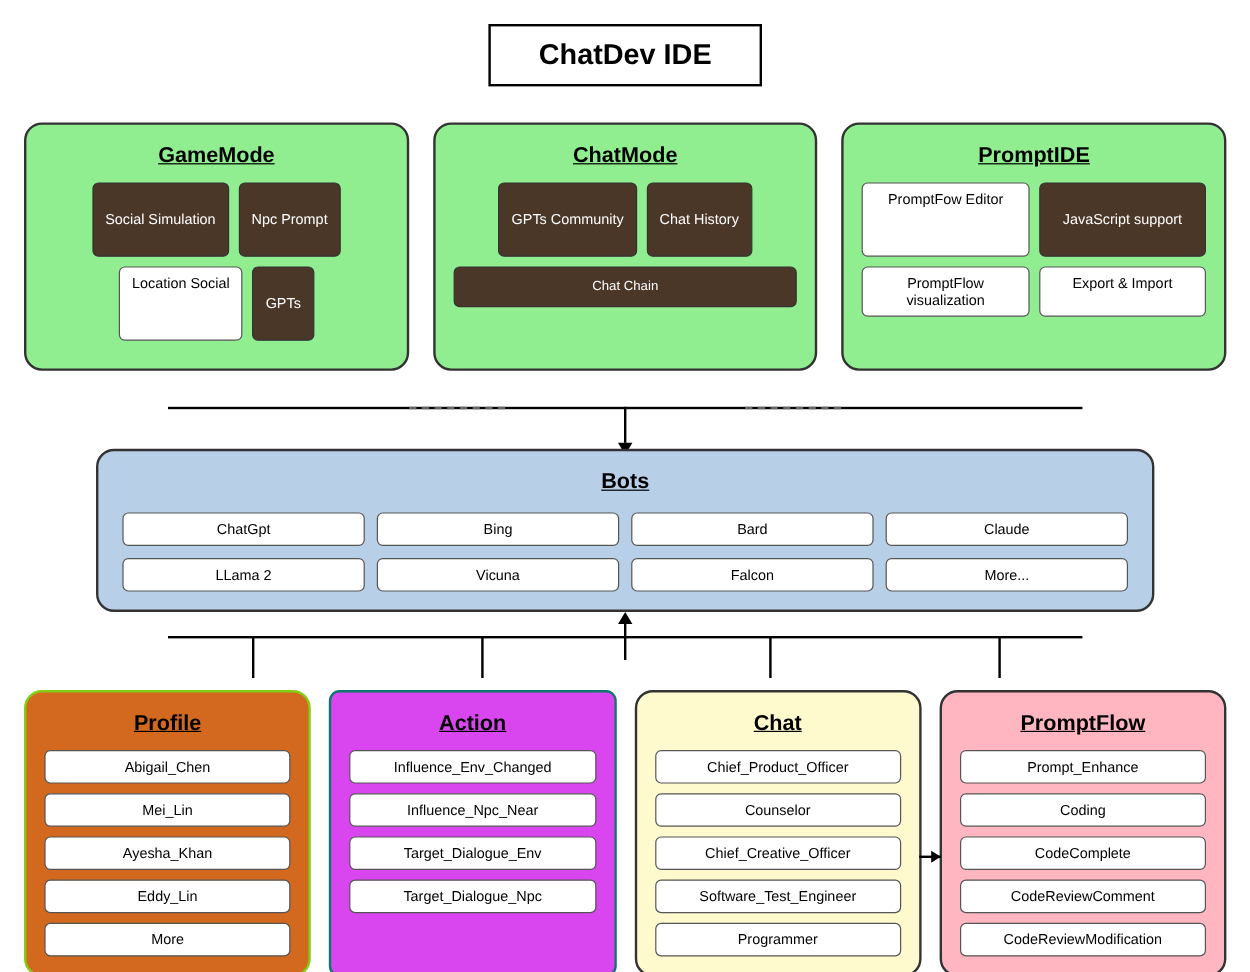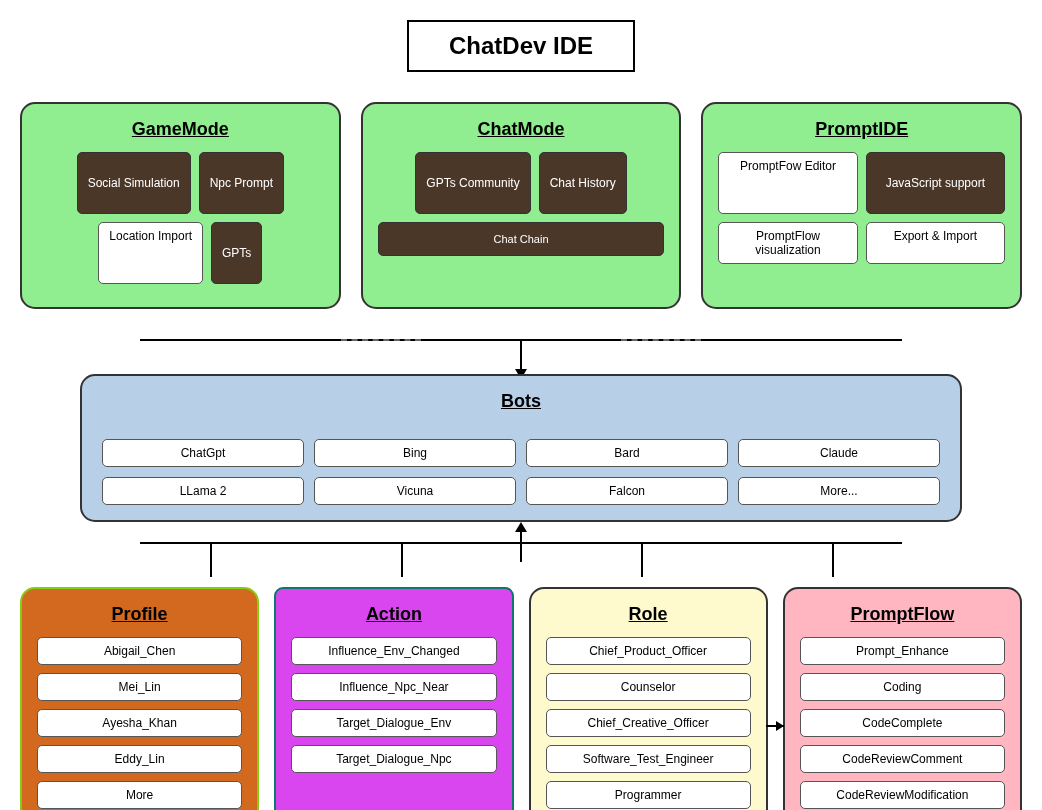--- a/index.html
+++ b/index.html
@@ -94,21 +94,21 @@
       padding: 15px 20px;
       margin: 0 60px;
       position: relative;
     }
 
     .bots-box .section-title {
       font-size: 18px;
       font-weight: bold;
       text-decoration: underline;
       text-align: center;
-      margin-bottom: 27px;
+      margin-bottom: 15px;
     }
 
     .bots-grid {
       display: grid;
       grid-template-columns: repeat(4, 1fr);
       gap: 10px;
     }
 
     
     .bottom-row {
@@ -225,21 +225,21 @@
 
   <div class="top-row" id="top-row">
 
     <div class="green-box" id="gamemode-box">
       <div class="section-title">GameMode</div>
       <div class="btn-row">
         <div class="dark-btn">Social Simulation</div>
         <div class="dark-btn">Npc Prompt</div>
       </div>
       <div class="btn-row">
-        <div class="light-btn">Location Import</div>
+        <div class="light-btn">Location Social</div>
         <div class="dark-btn">GPTs</div>
       </div>
     </div>
 
     <div class="green-box" id="chatmode-box">
       <div class="section-title">ChatMode</div>
       <div class="chat-mode-inner">
         <div class="chat-mode-top-row">
           <div class="dark-btn">GPTs Community</div>
           <div class="dark-btn">Chat History</div>
@@ -320,21 +320,21 @@
       <div class="bottom-section-title">Action</div>
       <div id="action-items">
           <div class="item-btn">Influence_Env_Changed</div>
           <div class="item-btn">Influence_Npc_Near</div>
           <div class="item-btn">Target_Dialogue_Env</div>
           <div class="item-btn">Target_Dialogue_Npc</div>
         </div>
     </div>
 
     <div class="role-box" style="position:relative;">
-      <div class="bottom-section-title">Role</div>
+      <div class="bottom-section-title">Chat</div>
       <div id="role-items">
           <div class="item-btn">Chief_Product_Officer</div>
           <div class="item-btn">Counselor</div>
           <div class="item-btn">Chief_Creative_Officer</div>
           <div class="item-btn">Software_Test_Engineer</div>
           <div class="item-btn">Programmer</div>
         </div>
 
       <div style="position:absolute; right:-18px; top:58%; width:18px; height:2px; background:#000; display:flex; align-items:center;">
         <div style="position:absolute; right:0; width:0; height:0; border-top:5px solid transparent; border-bottom:5px solid transparent; border-left:8px solid #000;"></div>

